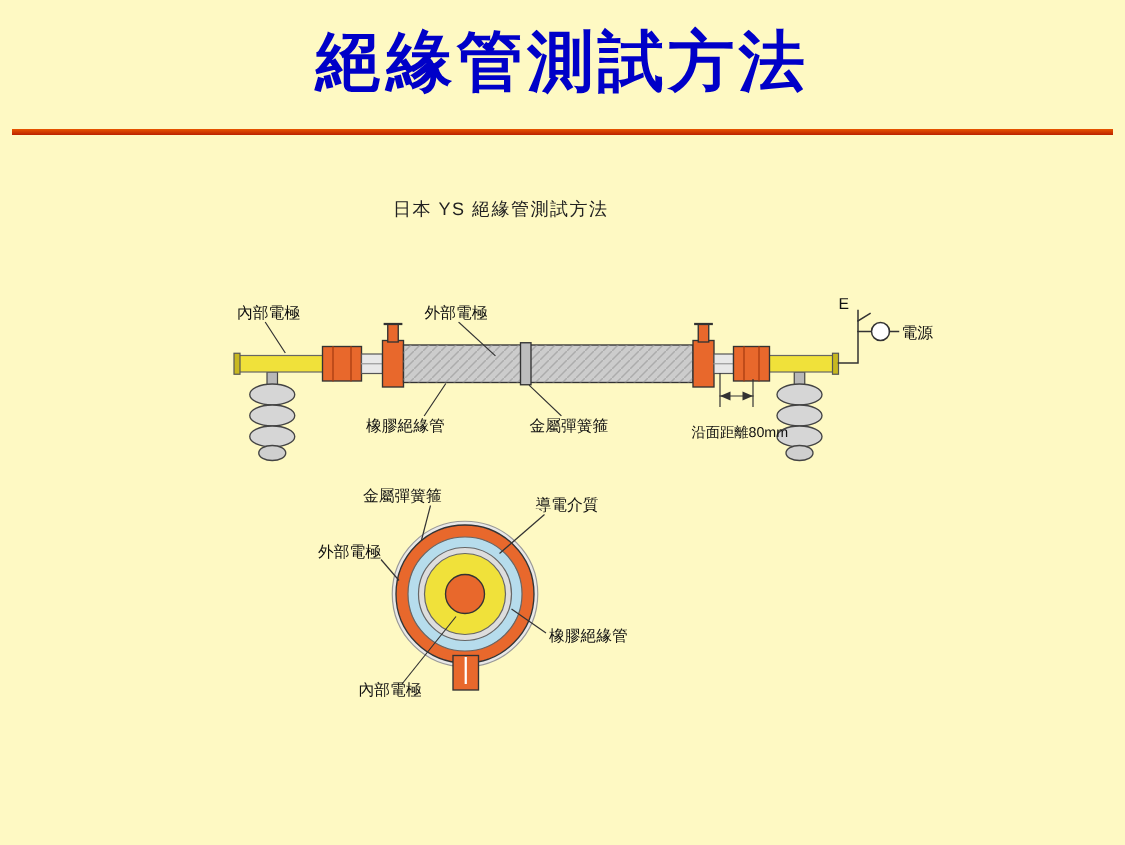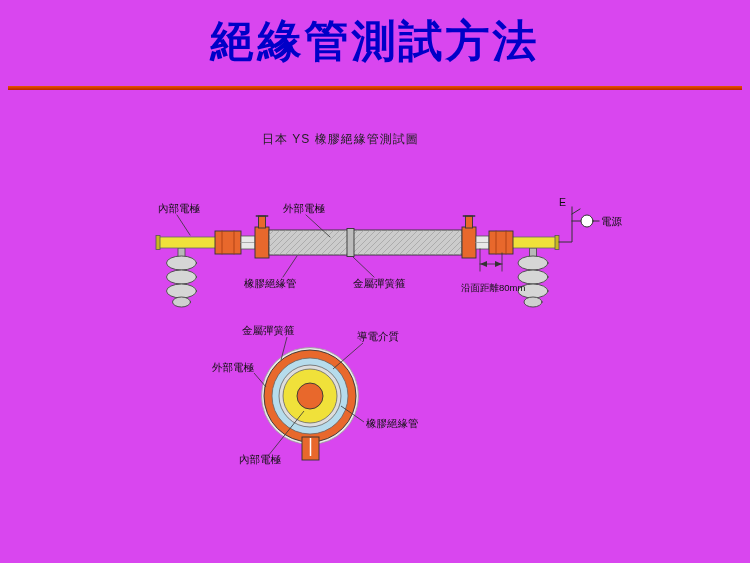--- a/index.html
+++ b/index.html
@@ -1,35 +1,35 @@
 <!DOCTYPE html>
 <html><head>
 <meta charset="utf-8">
 <style>
   html,body{margin:0;padding:0;background:#fff;}
-  .slide{position:relative;width:750px;height:563px;background:#d946ef;overflow:hidden;
+  .slide{position:relative;width:750px;height:563px;background:#fef9c3;overflow:hidden;
          font-family:"Liberation Sans",sans-serif;}
   .slide-title{position:absolute;top:12px;left:0;width:750px;text-align:center;
          color:#0000c8;font-size:44px;font-weight:bold;letter-spacing:3px;
          font-family:"Liberation Serif","DejaVu Serif",serif;}
   .title-rule{position:absolute;top:86px;left:8px;width:734px;height:4px;
          background:linear-gradient(to bottom,#e85500,#bb2200);}
   .diagram-caption{position:absolute;top:131px;left:262px;font-size:12px;color:#222;
          letter-spacing:1px;font-family:"Liberation Sans",sans-serif;}
   svg text{font-family:"Liberation Sans",sans-serif;font-size:10.5px;fill:#111;}
   svg text.small{font-size:9.5px;}
 </style>
 </head>
 <body>
 
 <div class="slide">
 
   <div class="slide-title">絕緣管測試方法</div>
   <div class="title-rule"></div>
-  <div class="diagram-caption">日本 YS 橡膠絕緣管測試圖</div>
+  <div class="diagram-caption">日本 YS 絕緣管測試方法</div>
 
   <svg width="750" height="563" viewBox="0 0 750 563" style="position:absolute;top:0;left:0;">
     <defs>
       <pattern id="hatch" patternUnits="userSpaceOnUse" width="6" height="6">
         <path d="M0,6 L6,0" stroke="#9a9a9a" stroke-width="1"></path>
       </pattern>
     </defs>
 
     <g stroke-linecap="square">
 

